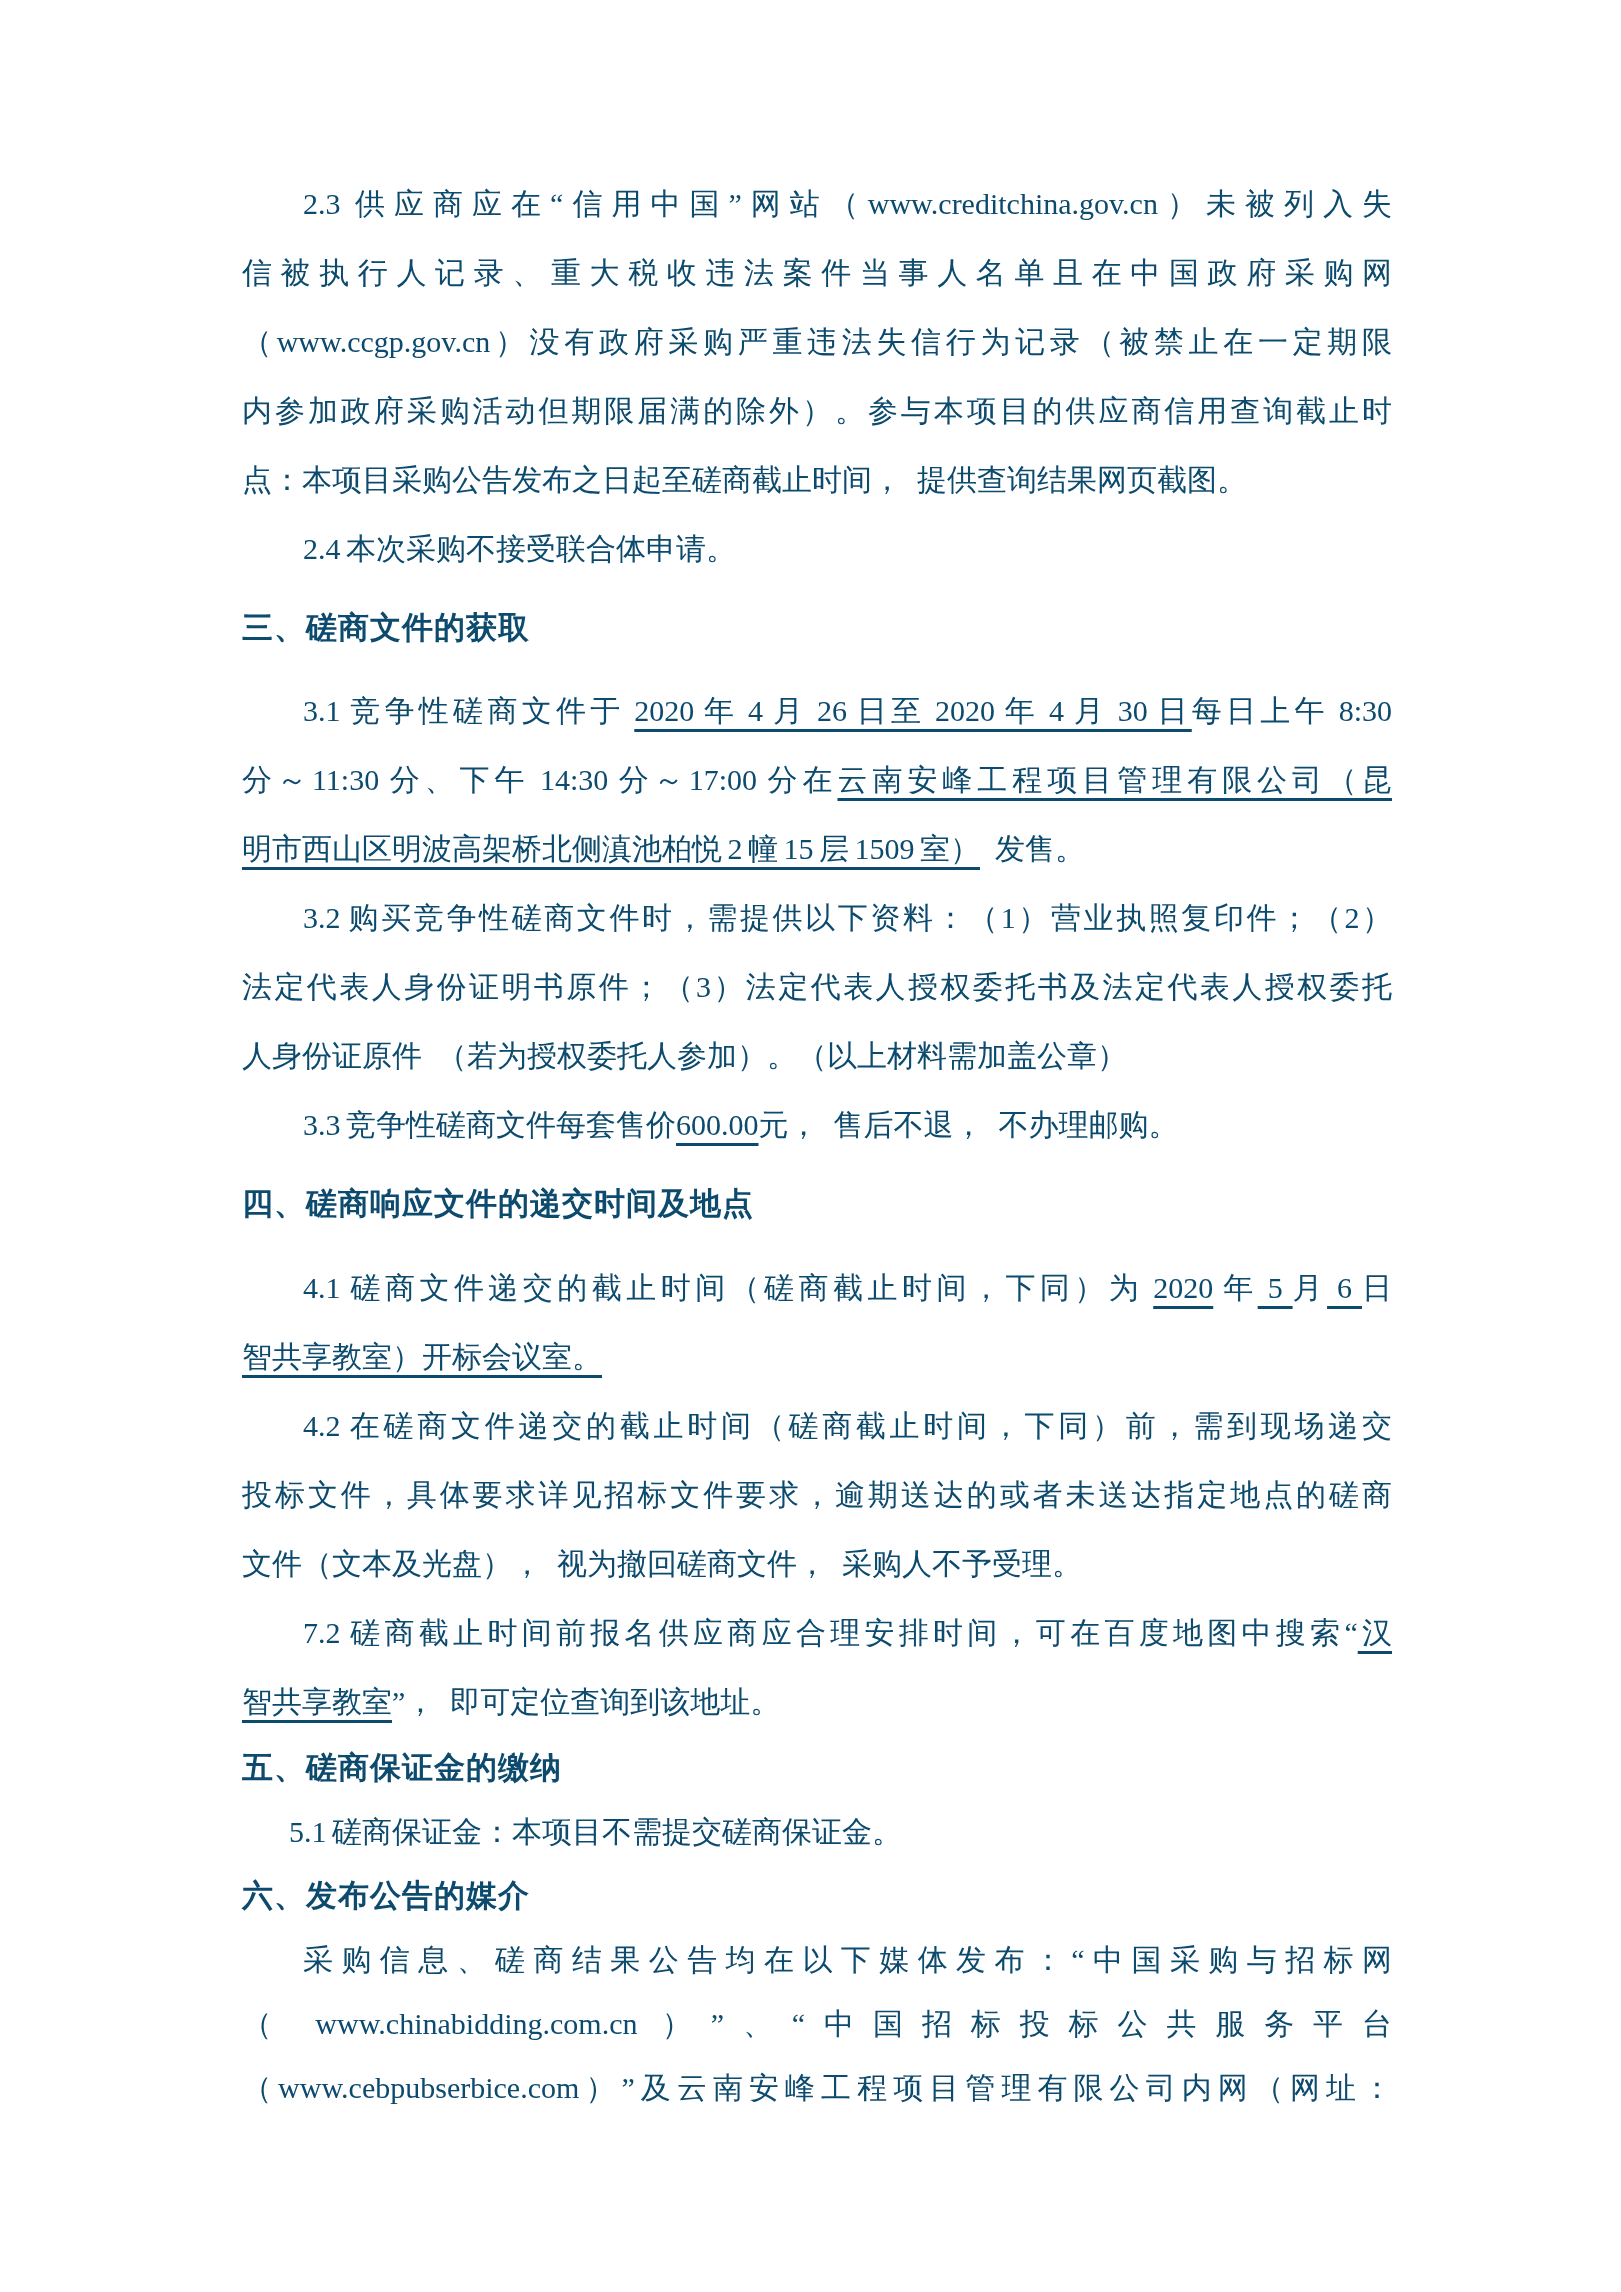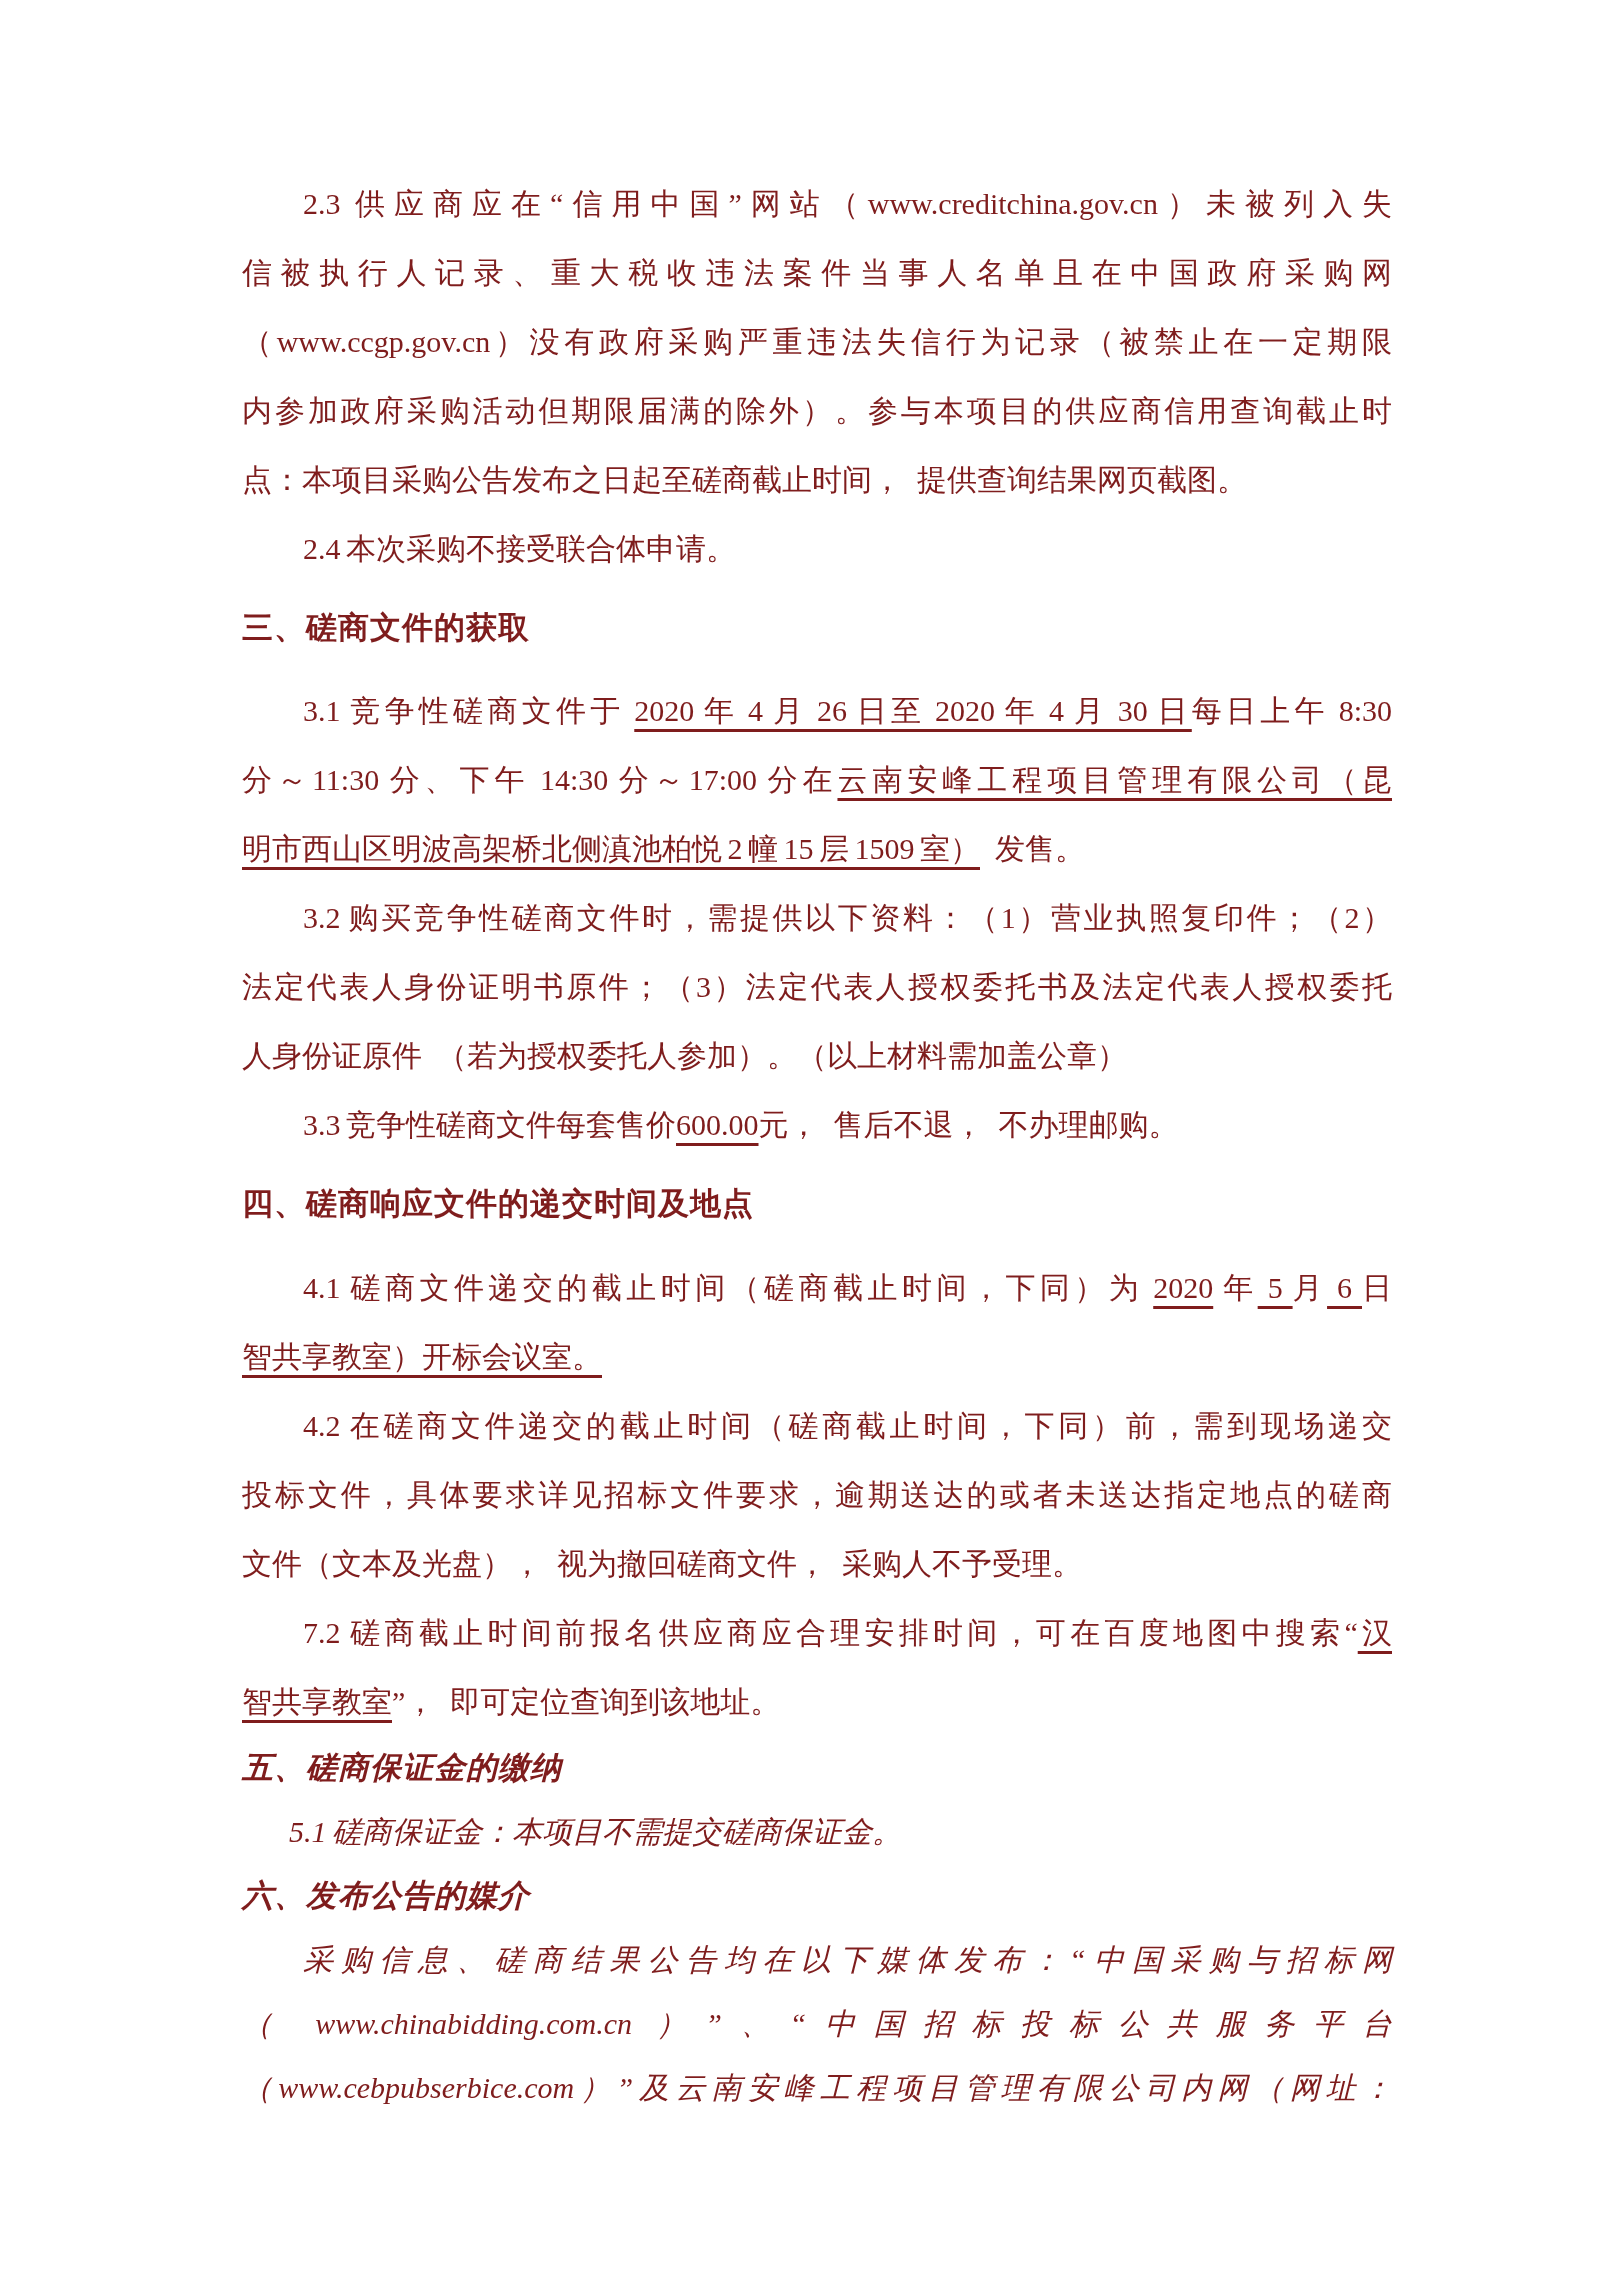--- a/index.html
+++ b/index.html
@@ -12,34 +12,33 @@
     width: 1621px;
     height: 2293px;
     background: #ffffff;
     overflow: hidden;
   }
   .doc {
     position: absolute;
     left: 242px;
     top: 169px;
     width: 1150px;
-    color: #7f1d1d;
+    color: #0c4a6e;
     font-family: "Liberation Serif", "DejaVu Serif", serif;
     font-size: 30px;
     word-spacing: -2px;
   }
   .line {
     line-height: 69px;
     min-height: 69px;
     white-space: normal;
   }
   .line.tight {
     line-height: 64px;
     min-height: 64px;
-    font-style: italic;
   }
   .line.j {
     text-align: justify;
     text-align-last: justify;
   }
   .line.indent { text-indent: 61px; }
   .line.indent-sm { text-indent: 47px; }
   .heading {
     font-family: "Liberation Sans", "DejaVu Sans", sans-serif;
     font-weight: 700;

